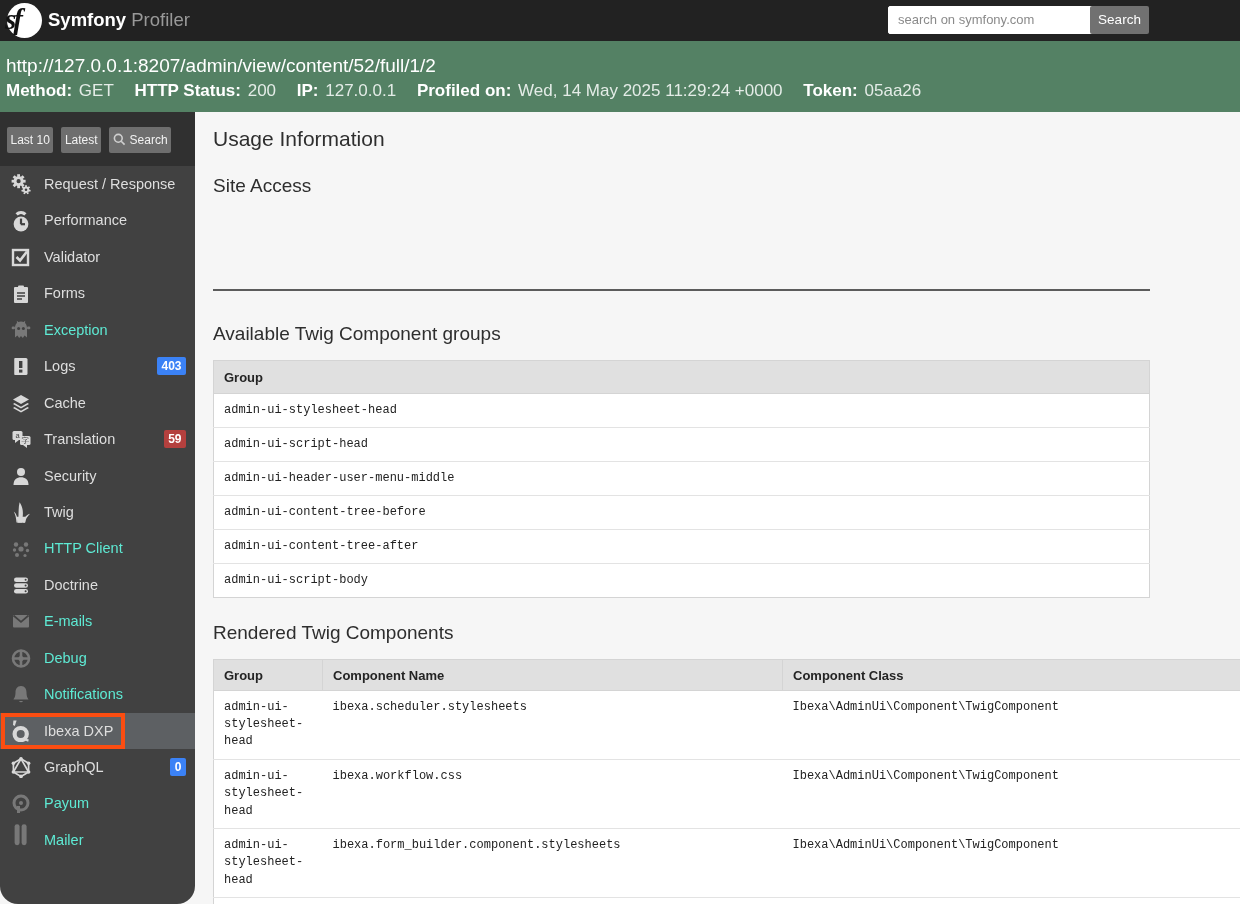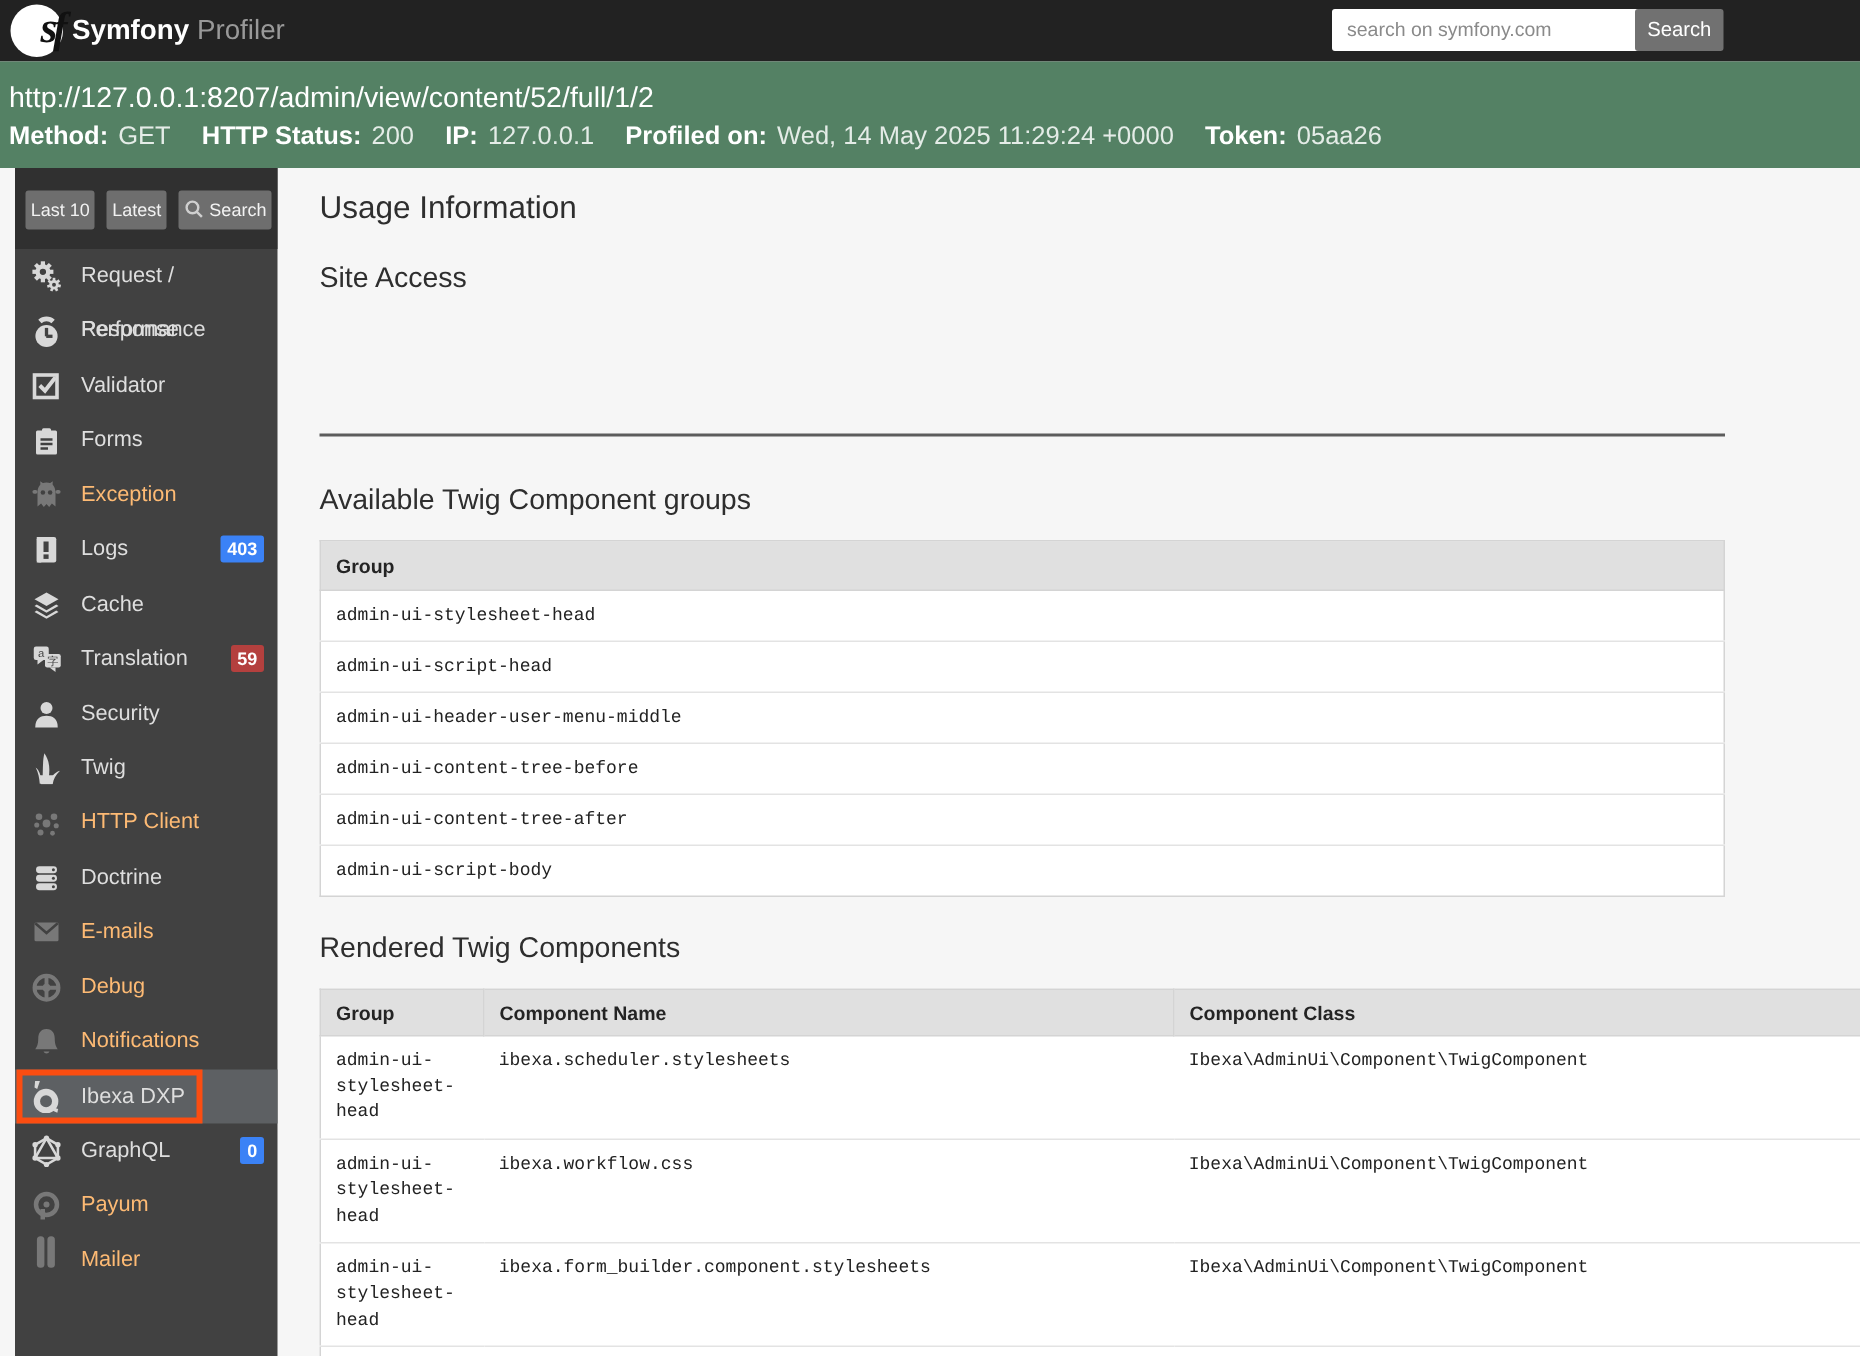--- a/index.html
+++ b/index.html
@@ -2,50 +2,50 @@
 <html><head>
 <meta charset="utf-8">
 <style>
 * { margin:0; padding:0; box-sizing:border-box; -webkit-font-smoothing:antialiased; }
 html,body { width:1240px; height:904px; overflow:hidden; background:#f6f6f6;
   font-family:"Liberation Sans", sans-serif; }
 
 
 .topbar { position:absolute; left:0; top:0; width:1240px; height:41px; background:#222222; }
 .logo { position:absolute; left:7px; top:3px; width:35px; height:35px; border-radius:50%;
-  background:#fff; color:#111; text-align:right; }
+  background:#fff; color:#111; text-align:left; }
 .logo span { font-family:"Liberation Serif", serif; font-style:italic; font-weight:bold;
   font-size:29px; line-height:33px; letter-spacing:-3px; display:inline-block; margin-left:-2px; }
 .brand { position:absolute; left:48px; top:0; line-height:40px; font-size:18.5px; color:#fff; font-weight:bold; }
 .brand b { font-weight:bold; color:#fff; }
 .brand span { color:#999; font-weight:normal; }
 .search-input { position:absolute; left:888px; top:6px; width:218px; height:28px; background:#fff;
   border:1px solid #fff; border-radius:2px; font-size:13px; color:#8a8a8a; line-height:26px; padding-left:9px; }
 .search-btn { position:absolute; left:1090px; top:6px; width:59px; height:28px; background:#717171;
   border-radius:2px; color:#fff; font-size:13.5px; font-weight:normal; text-align:center; line-height:28px; }
 
 
 .summary { position:absolute; left:0; top:41px; width:1240px; height:71px; background:#548164; color:#fff; }
 .summary .url { position:absolute; left:6px; font-size:19px; font-weight:normal; white-space:nowrap; top:0; line-height:50px; }
 .summary .meta { position:absolute; left:6px; bottom:11px; font-size:17px; }
 .summary .meta b { font-weight:bold; margin-right:2px; }
 .summary .meta span.v { color:#e4ece7; }
 .summary .meta .item { margin-right:16px; }
 
 
-.sidebar { position:absolute; left:10px; top:112px; width:175px; height:792px; background:#414141; }
+.sidebar { position:absolute; left:0; top:112px; width:195px; height:792px; background:#414141;border-radius:18px; }
 .shortcuts { height:54px; background:#303030; padding:15px 0 0 7px; white-space:nowrap; }
 .sbtn { display:inline-block; height:26px; background:#6e6e6e; border-radius:2px; color:#f2f2f2;
   font-size:12px; line-height:26px; padding:0 3.5px; margin-right:8px; vertical-align:top; }
 .menu { list-style:none; }
 .menu li { position:relative; height:36.45px; }
 .menu li .ico { position:absolute; left:10px; top:50%; transform:translateY(-50%); width:22px; height:22px; }
 .menu li:last-child .ico { top:2.5px; transform:none; }
 .menu li .lbl { position:absolute; left:44px; top:0; line-height:36.45px; font-size:14.5px; color:#dedede; }
-.menu li.dim .lbl { color:#fdba74; }
+.menu li.dim .lbl { color:#5eead4; }
 .menu li .badge { position:absolute; right:9px; top:50%; transform:translateY(-50%);
   min-width:9px; height:18px; background:#3b82f6; border-radius:2px; color:#fff; font-size:12px;
   font-weight:bold; line-height:18px; text-align:center; padding:0 4.5px; }
 .menu li .badge.red { background:#b4403e; }
 .menu li.sel { background:#5d6063; }
 .menu li.sel .selbox { position:absolute; left:1px; top:0px; width:124px; height:36.4px;
   border:4px solid #fb4d11; }
 svg.mi { display:block; }
 
 

